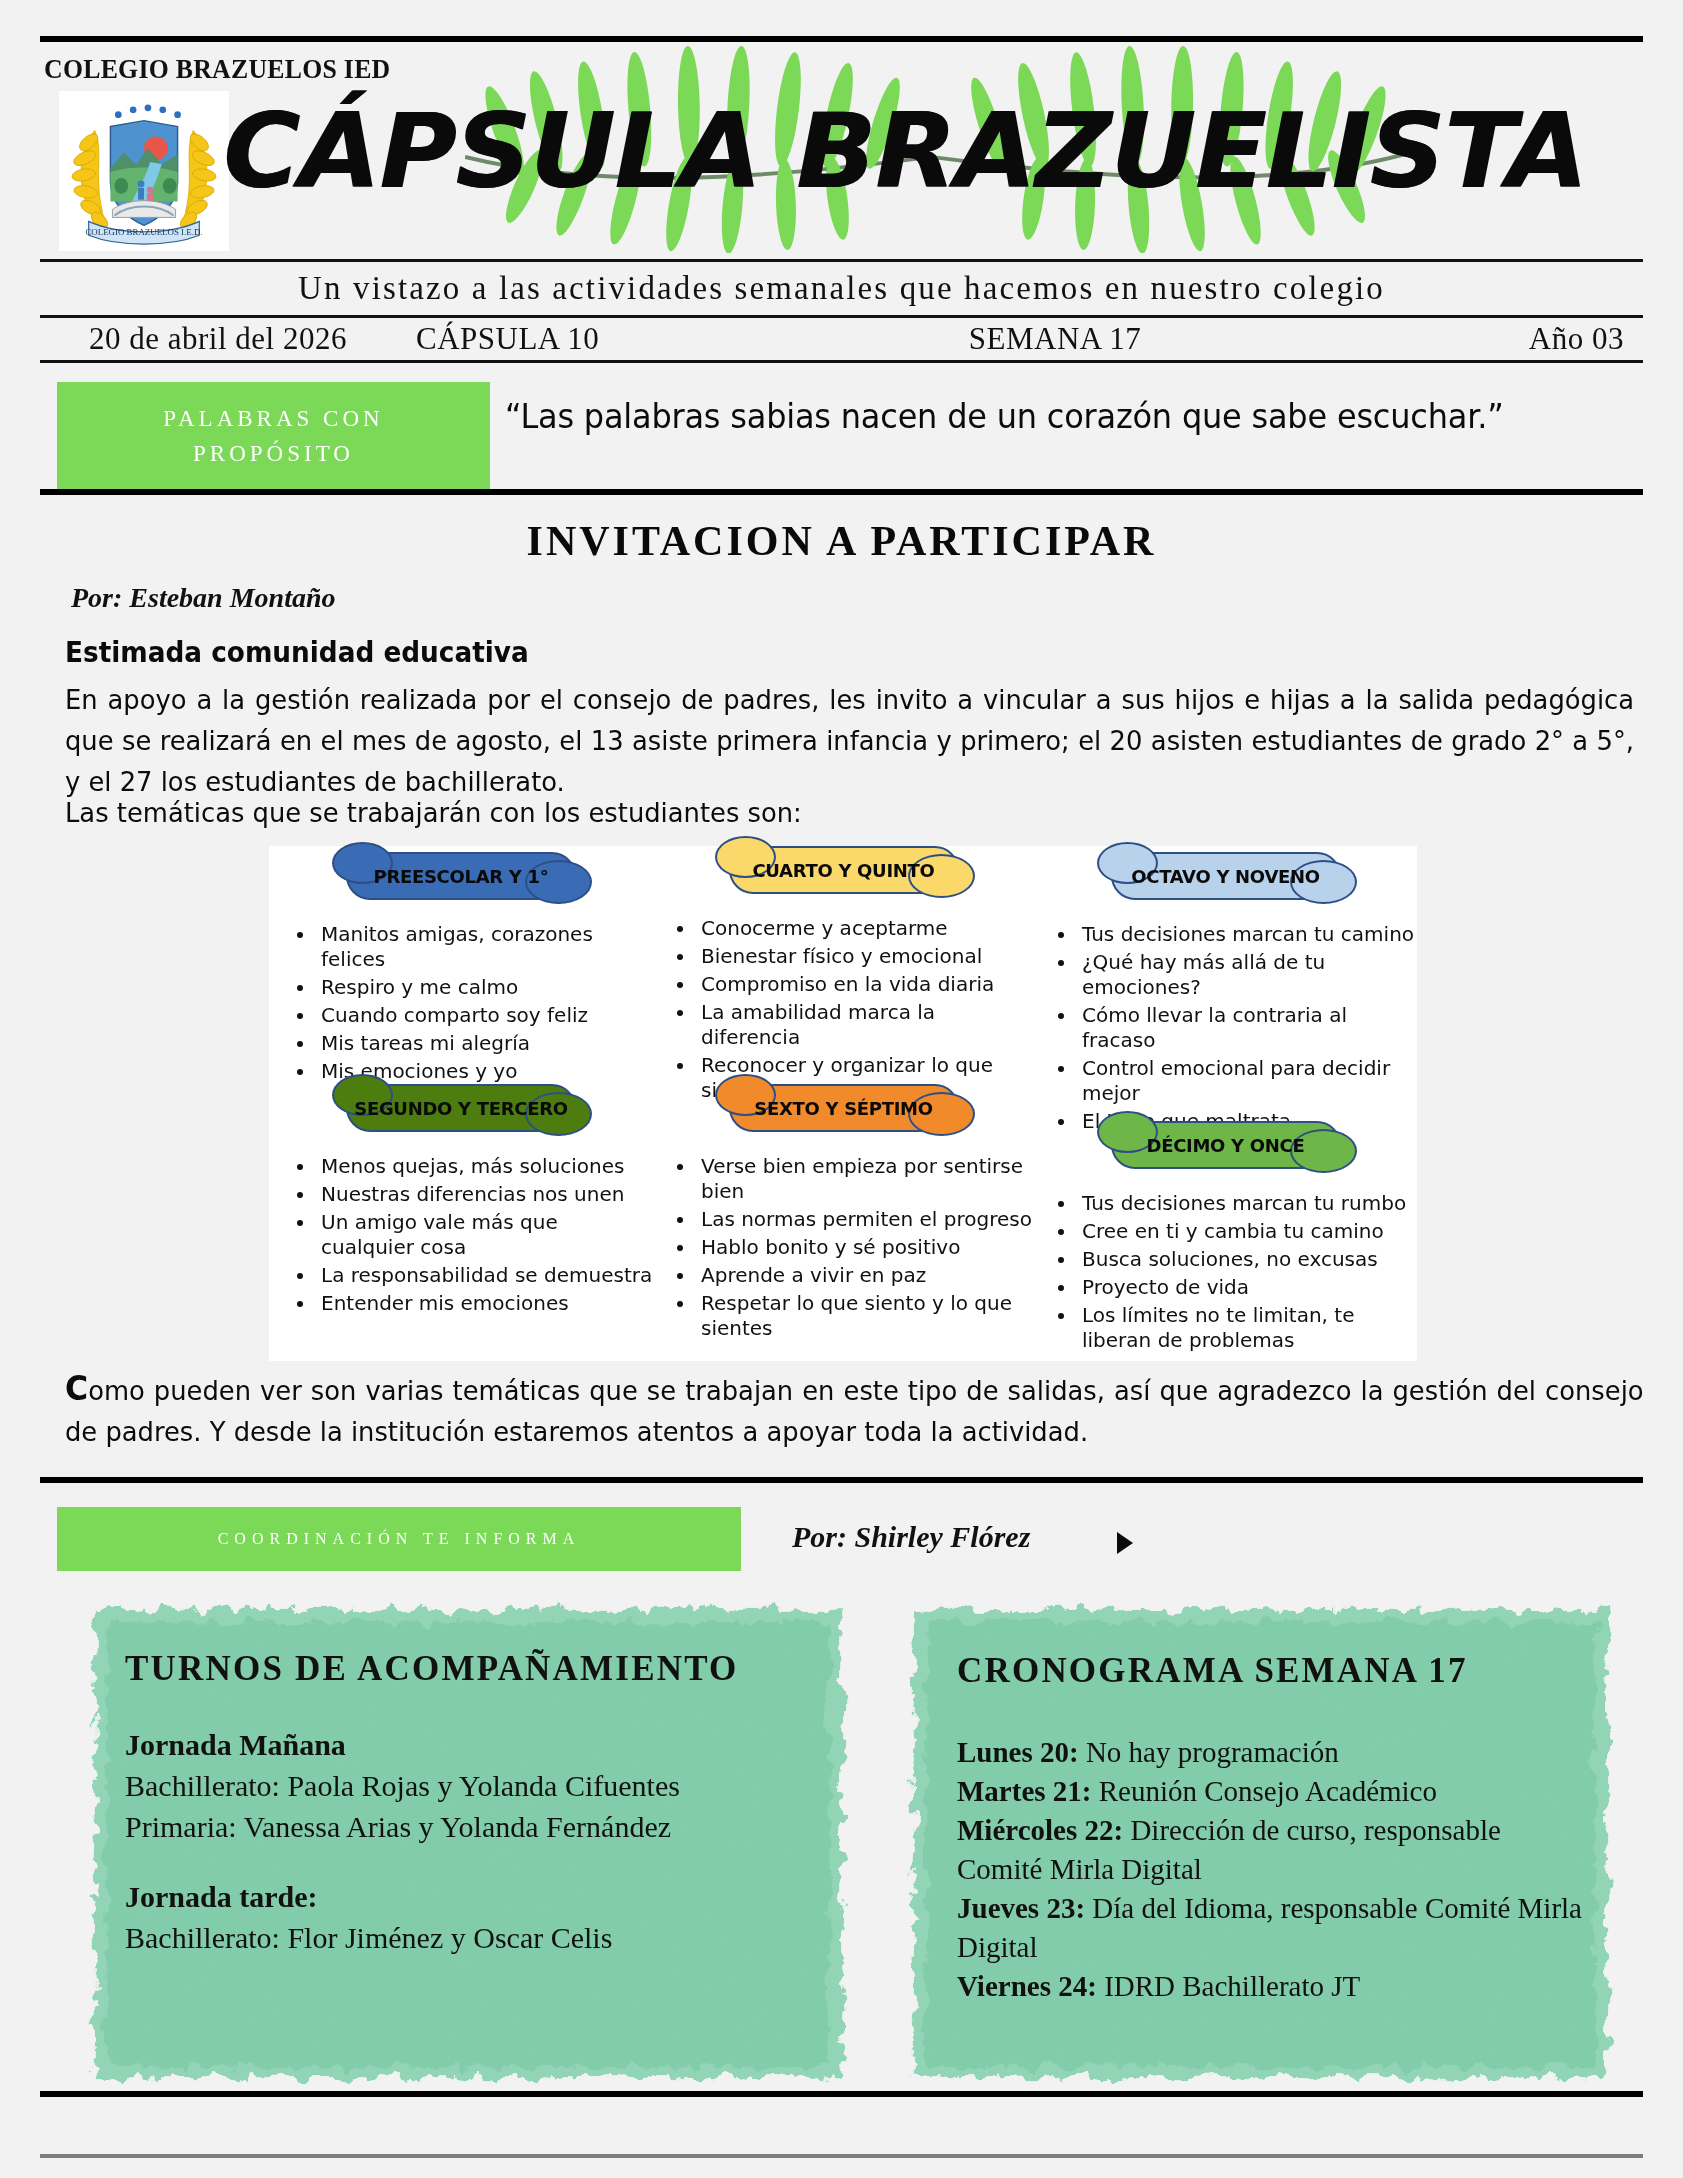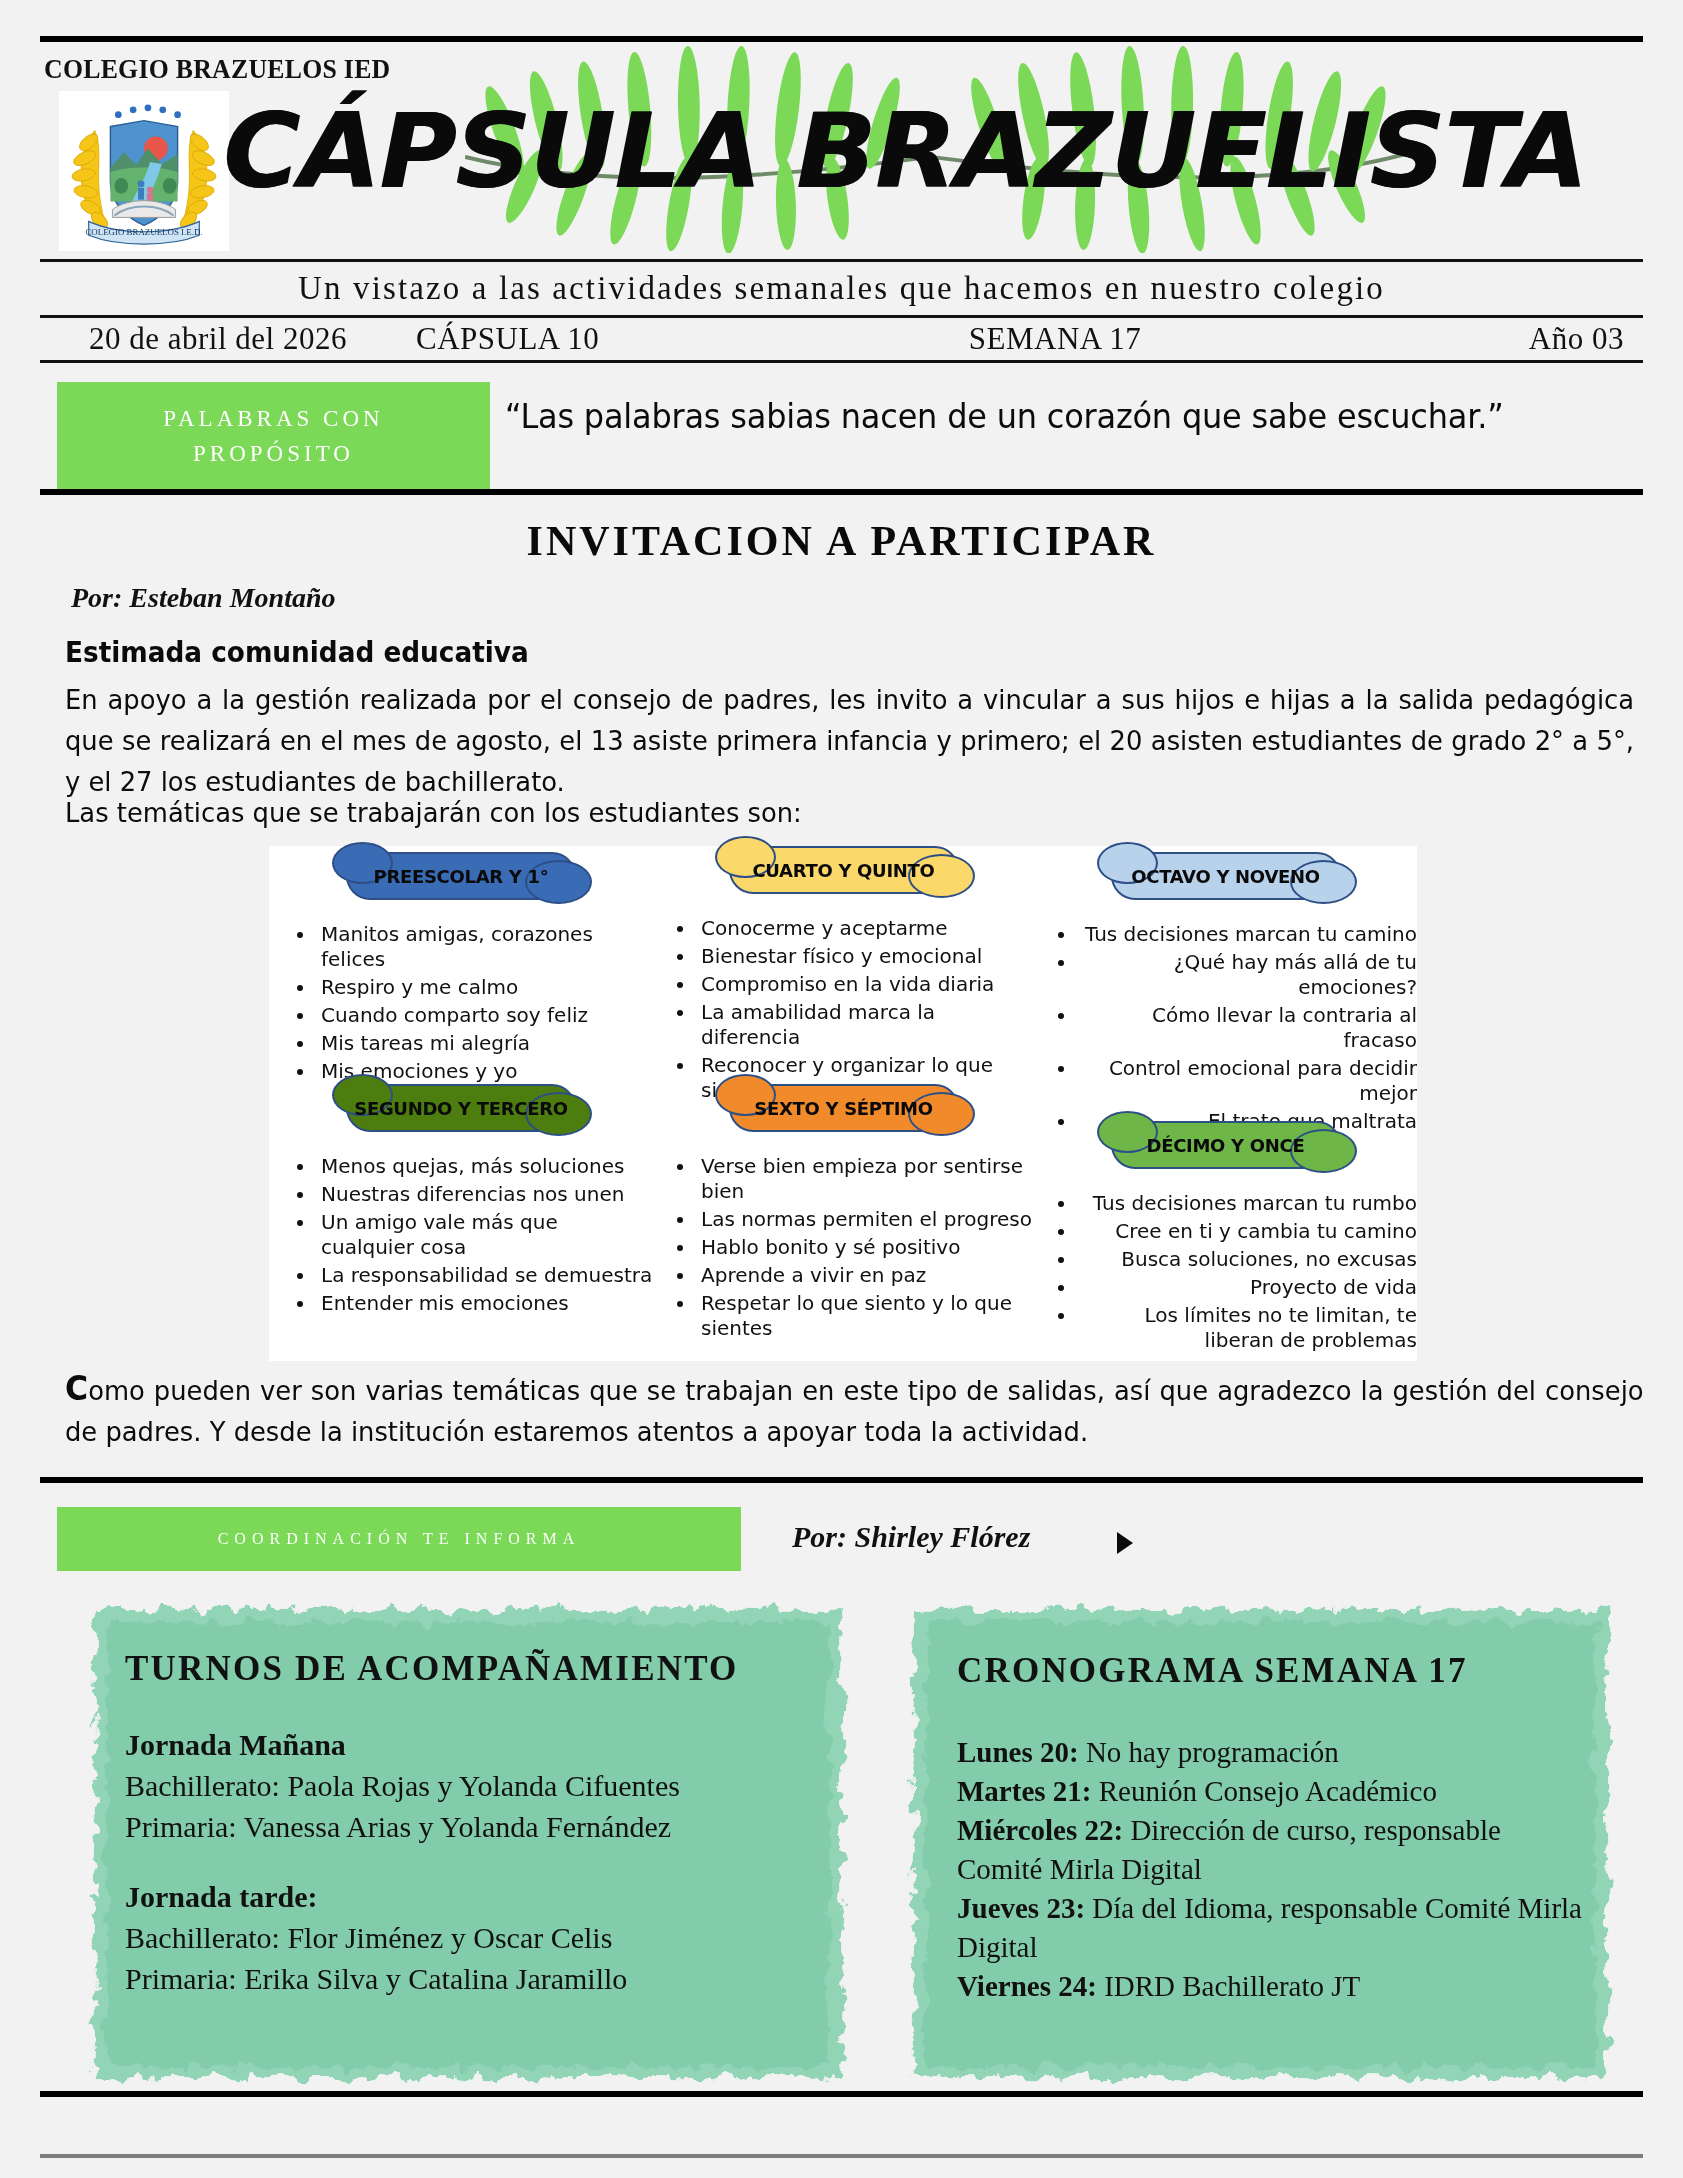--- a/index.html
+++ b/index.html
@@ -236,21 +236,21 @@
     background: #ffffff;
     box-sizing: border-box;
   }
   .g-col {
     position: absolute;
     top: 0;
     height: 515px;
   }
   .g-col-1 { left: 0;    width: 384px; }
   .g-col-2 { left: 384px; width: 381px; }
-  .g-col-3 { left: 765px; width: 383px; text-align: right; }
+  .g-col-3 { left: 765px; width: 383px; }
 
   .g-block { position: absolute; width: 100%; }
 
   .cloud {
     position: relative;
     margin: 0 auto;
     width: 226px;
     height: 44px;
     border-radius: 24px;
     border: 2px solid #2d4f86;
@@ -637,21 +637,20 @@
     <div class="panel-content">
       <div class="panel-title">TURNOS DE ACOMPAÑAMIENTO</div>
       <div class="turno-group">
         <div class="turno-head">Jornada Mañana</div>
         <div class="turno-line">Bachillerato: Paola Rojas y Yolanda Cifuentes</div>
         <div class="turno-line">Primaria: Vanessa Arias y Yolanda Fernández</div>
       </div>
       <div class="turno-group">
         <div class="turno-head">Jornada tarde:</div>
         <div class="turno-line">Bachillerato: Flor Jiménez y Oscar Celis</div>
-        <div class="turno-line">Primaria: Erika Silva y Catalina Jaramillo</div>
       </div>
     </div>
   </div>
 
   <div class="panel panel-right">
     <svg class="panel-bg" viewBox="0 0 735 500" preserveAspectRatio="none">
       <defs>
         <filter id="wc2" x="-10%" y="-10%" width="120%" height="120%">
           <feTurbulence type="fractalNoise" baseFrequency="0.055 0.05" numOctaves="4" seed="19" result="n"></feTurbulence>
           <feDisplacementMap in="SourceGraphic" in2="n" scale="22" xChannelSelector="R" yChannelSelector="G"></feDisplacementMap>

